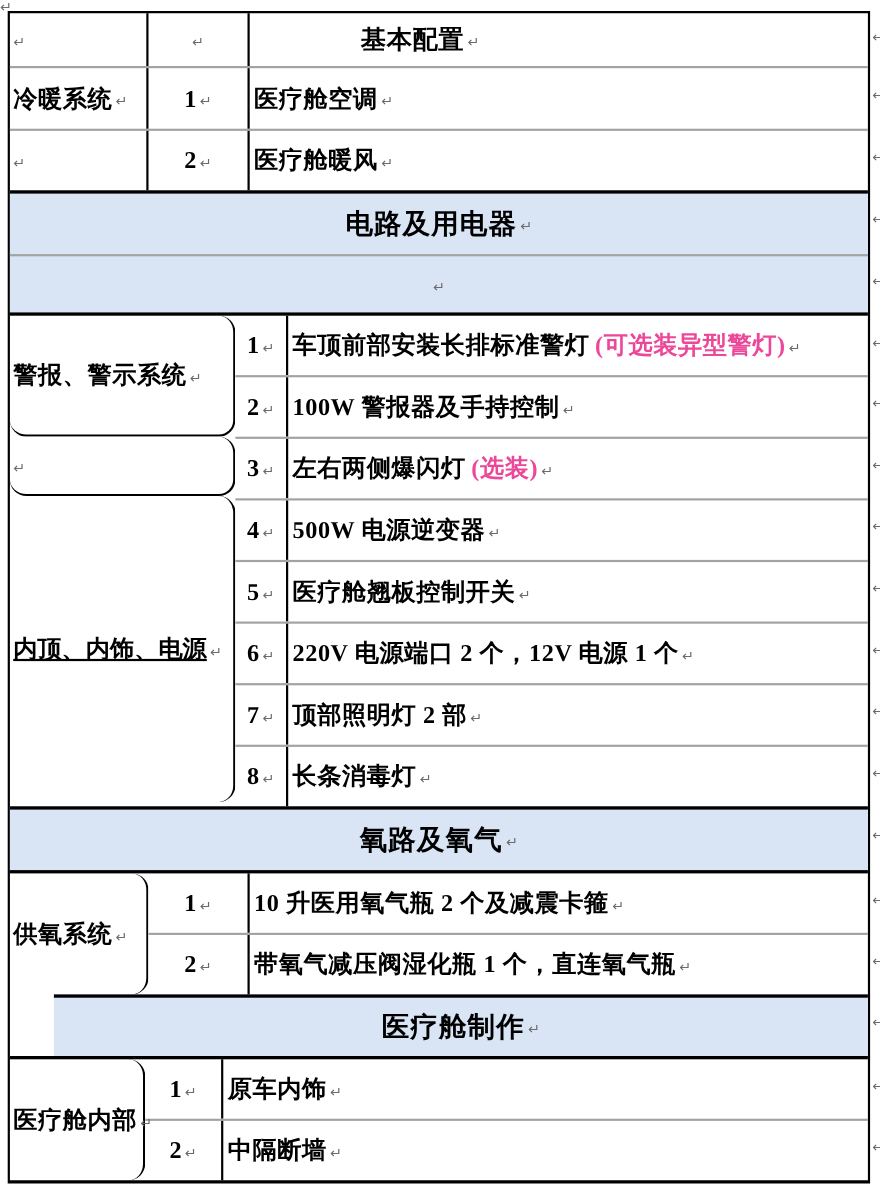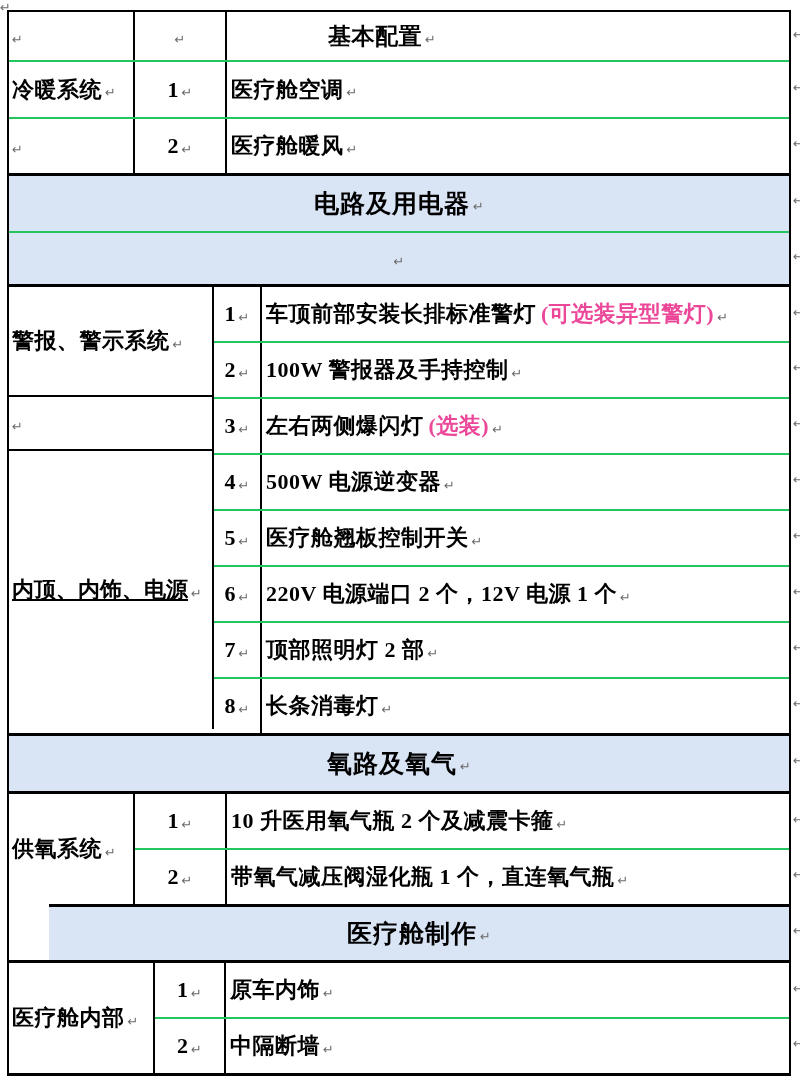--- a/index.html
+++ b/index.html
@@ -5,38 +5,38 @@
   html,body{margin:0;padding:0;background:#ffffff;}
   #screen{
     position:relative;width:800px;height:1085px;background:#ffffff;overflow:hidden;
     font-family:"Liberation Serif","DejaVu Serif",serif;font-weight:bold;color:#000;
   }
   #tablewrap{
     position:absolute;left:7px;top:10px;width:784px;box-sizing:border-box;
     border:2px solid #000;border-bottom-width:3px;background:#fff;
   }
   .trow{display:flex;align-items:center;box-sizing:content-box;}
-  .bt2{border-top:2px solid #22c55e;}
+  .bt2{border-top:2px solid #a3a3a3;}
   .bt3{border-top:3px solid #000;}
   
   .sec{display:flex;align-items:stretch;}
   .labelcol{display:flex;flex-direction:column;}
-  .labelbox{display:flex;align-items:center;box-sizing:border-box;padding-left:3px;}
+  .labelbox{display:flex;align-items:center;box-sizing:border-box;padding-left:3px;border-radius:15px;}
   .lb-line{border-bottom:2px solid #000;}
   .rows{flex:1;display:flex;flex-direction:column;}
   .srow{display:flex;align-items:center;}
   
   .cell{display:flex;align-items:center;box-sizing:border-box;height:100%;}
   .vline{border-right:2px solid #000;}
   .c-label1{width:126px;padding-left:3px;}
   .c-num1{width:92px;justify-content:center;}
   .c-desc{flex:1;padding-left:4px;}
   .c-label3{width:205px;padding-left:3px;}
   .c-num3{width:48px;justify-content:center;}
-  .c-label7{width:146px;padding-left:3px;}
+  .c-label7{width:123px;padding-left:3px;}
   .c-num7{width:71px;justify-content:center;}
   .txt{font-size:22px;letter-spacing:0.5px;white-space:nowrap;}
   .num{font-size:22px;}
   .red{color:#ec4899;margin-left:5px;}
   .banner{background:#d9e4f5;justify-content:center;}
   .banner .txt{font-size:25px;letter-spacing:1px;}
   .hdr-desc{padding-left:101px;}
   .hdr-desc .txt{font-size:23px;}
   
   .pm{

